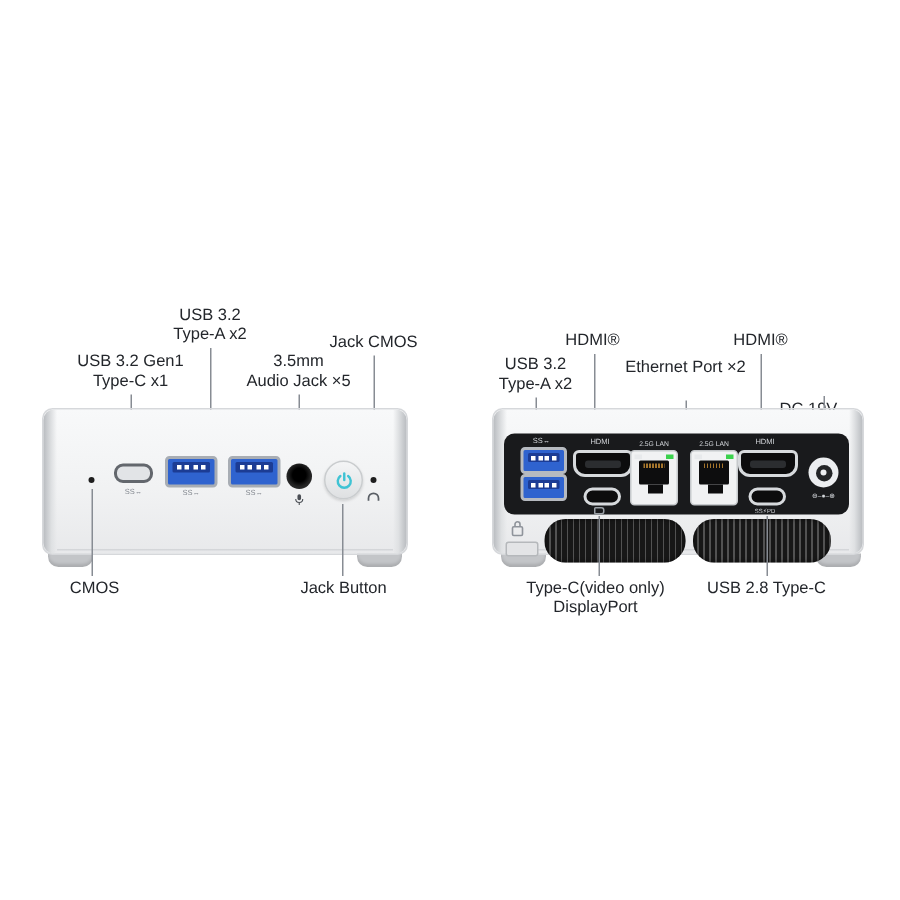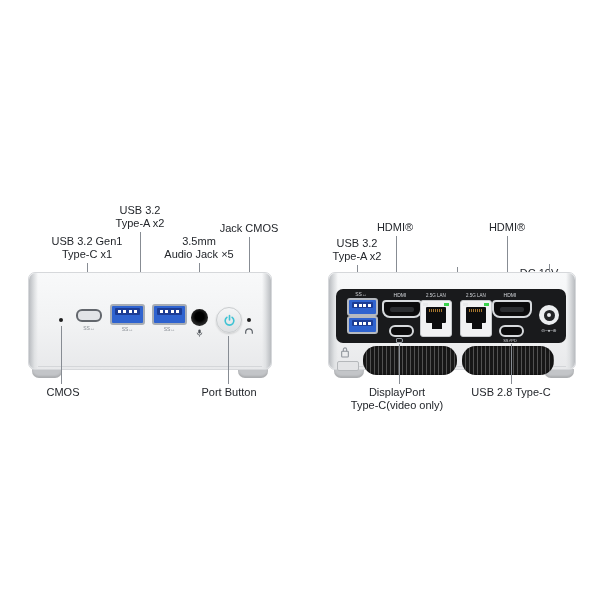--- a/index.html
+++ b/index.html
@@ -72,21 +72,21 @@
       <div>3.5mm</div>
       <div>Audio Jack ×5</div>
     </div>
     <div class="callout" style="left:199px;top:222px;width:100px;">
       <div>Jack CMOS</div>
     </div>
     <div class="callout" style="left:13px;top:386px;width:100px;">
       <div>CMOS</div>
     </div>
     <div class="callout" style="left:179px;top:386px;width:100px;">
-      <div>Port Button</div>
+      <div>Jack Button</div>
     </div>
 
     <div class="line" style="left:87px;top:263px;height:43px;"></div>
     <div class="line" style="left:140px;top:232px;height:51px;"></div>
     <div class="hline" style="left:125px;top:283px;width:43px;"></div>
     <div class="line" style="left:125px;top:283px;height:20px;"></div>
     <div class="line" style="left:167px;top:283px;height:20px;"></div>
     <div class="line" style="left:199px;top:263px;height:42px;"></div>
     <div class="line" style="left:249px;top:237px;height:75px;"></div>
     <div class="line" style="left:61px;top:326px;height:58px;z-index:5;"></div>
@@ -146,30 +146,31 @@
   <div>
 
     <div class="callout" style="left:307px;top:237px;width:100px;">
       <div>USB 3.2</div>
       <div>Type-A x2</div>
     </div>
     <div class="callout" style="left:345px;top:221px;width:100px;">
       <div>HDMI®</div>
     </div>
     <div class="callout" style="left:396px;top:239px;width:122px;">
+      <div>Ethernet Port ×2</div>
     </div>
     <div class="callout" style="left:457px;top:221px;width:100px;">
       <div>HDMI®</div>
     </div>
     <div class="callout" style="left:489px;top:267px;width:100px;">
       <div>DC 19V</div>
     </div>
     <div class="callout" style="left:334px;top:386px;width:126px;">
+      <div>Type-C(video only)</div>
       <div>DisplayPort</div>
-      <div>Type-C(video only)</div>
     </div>
     <div class="callout" style="left:449px;top:386px;width:124px;">
       <div>USB 2.8 Type-C</div>
     </div>
 
     <div class="line" style="left:357px;top:265px;height:24px;"></div>
     <div class="line" style="left:396px;top:236px;height:53px;"></div>
     <div class="line" style="left:457px;top:267px;height:12px;"></div>
     <div class="hline" style="left:436px;top:279px;width:41px;"></div>
     <div class="line" style="left:436px;top:279px;height:10px;"></div>

